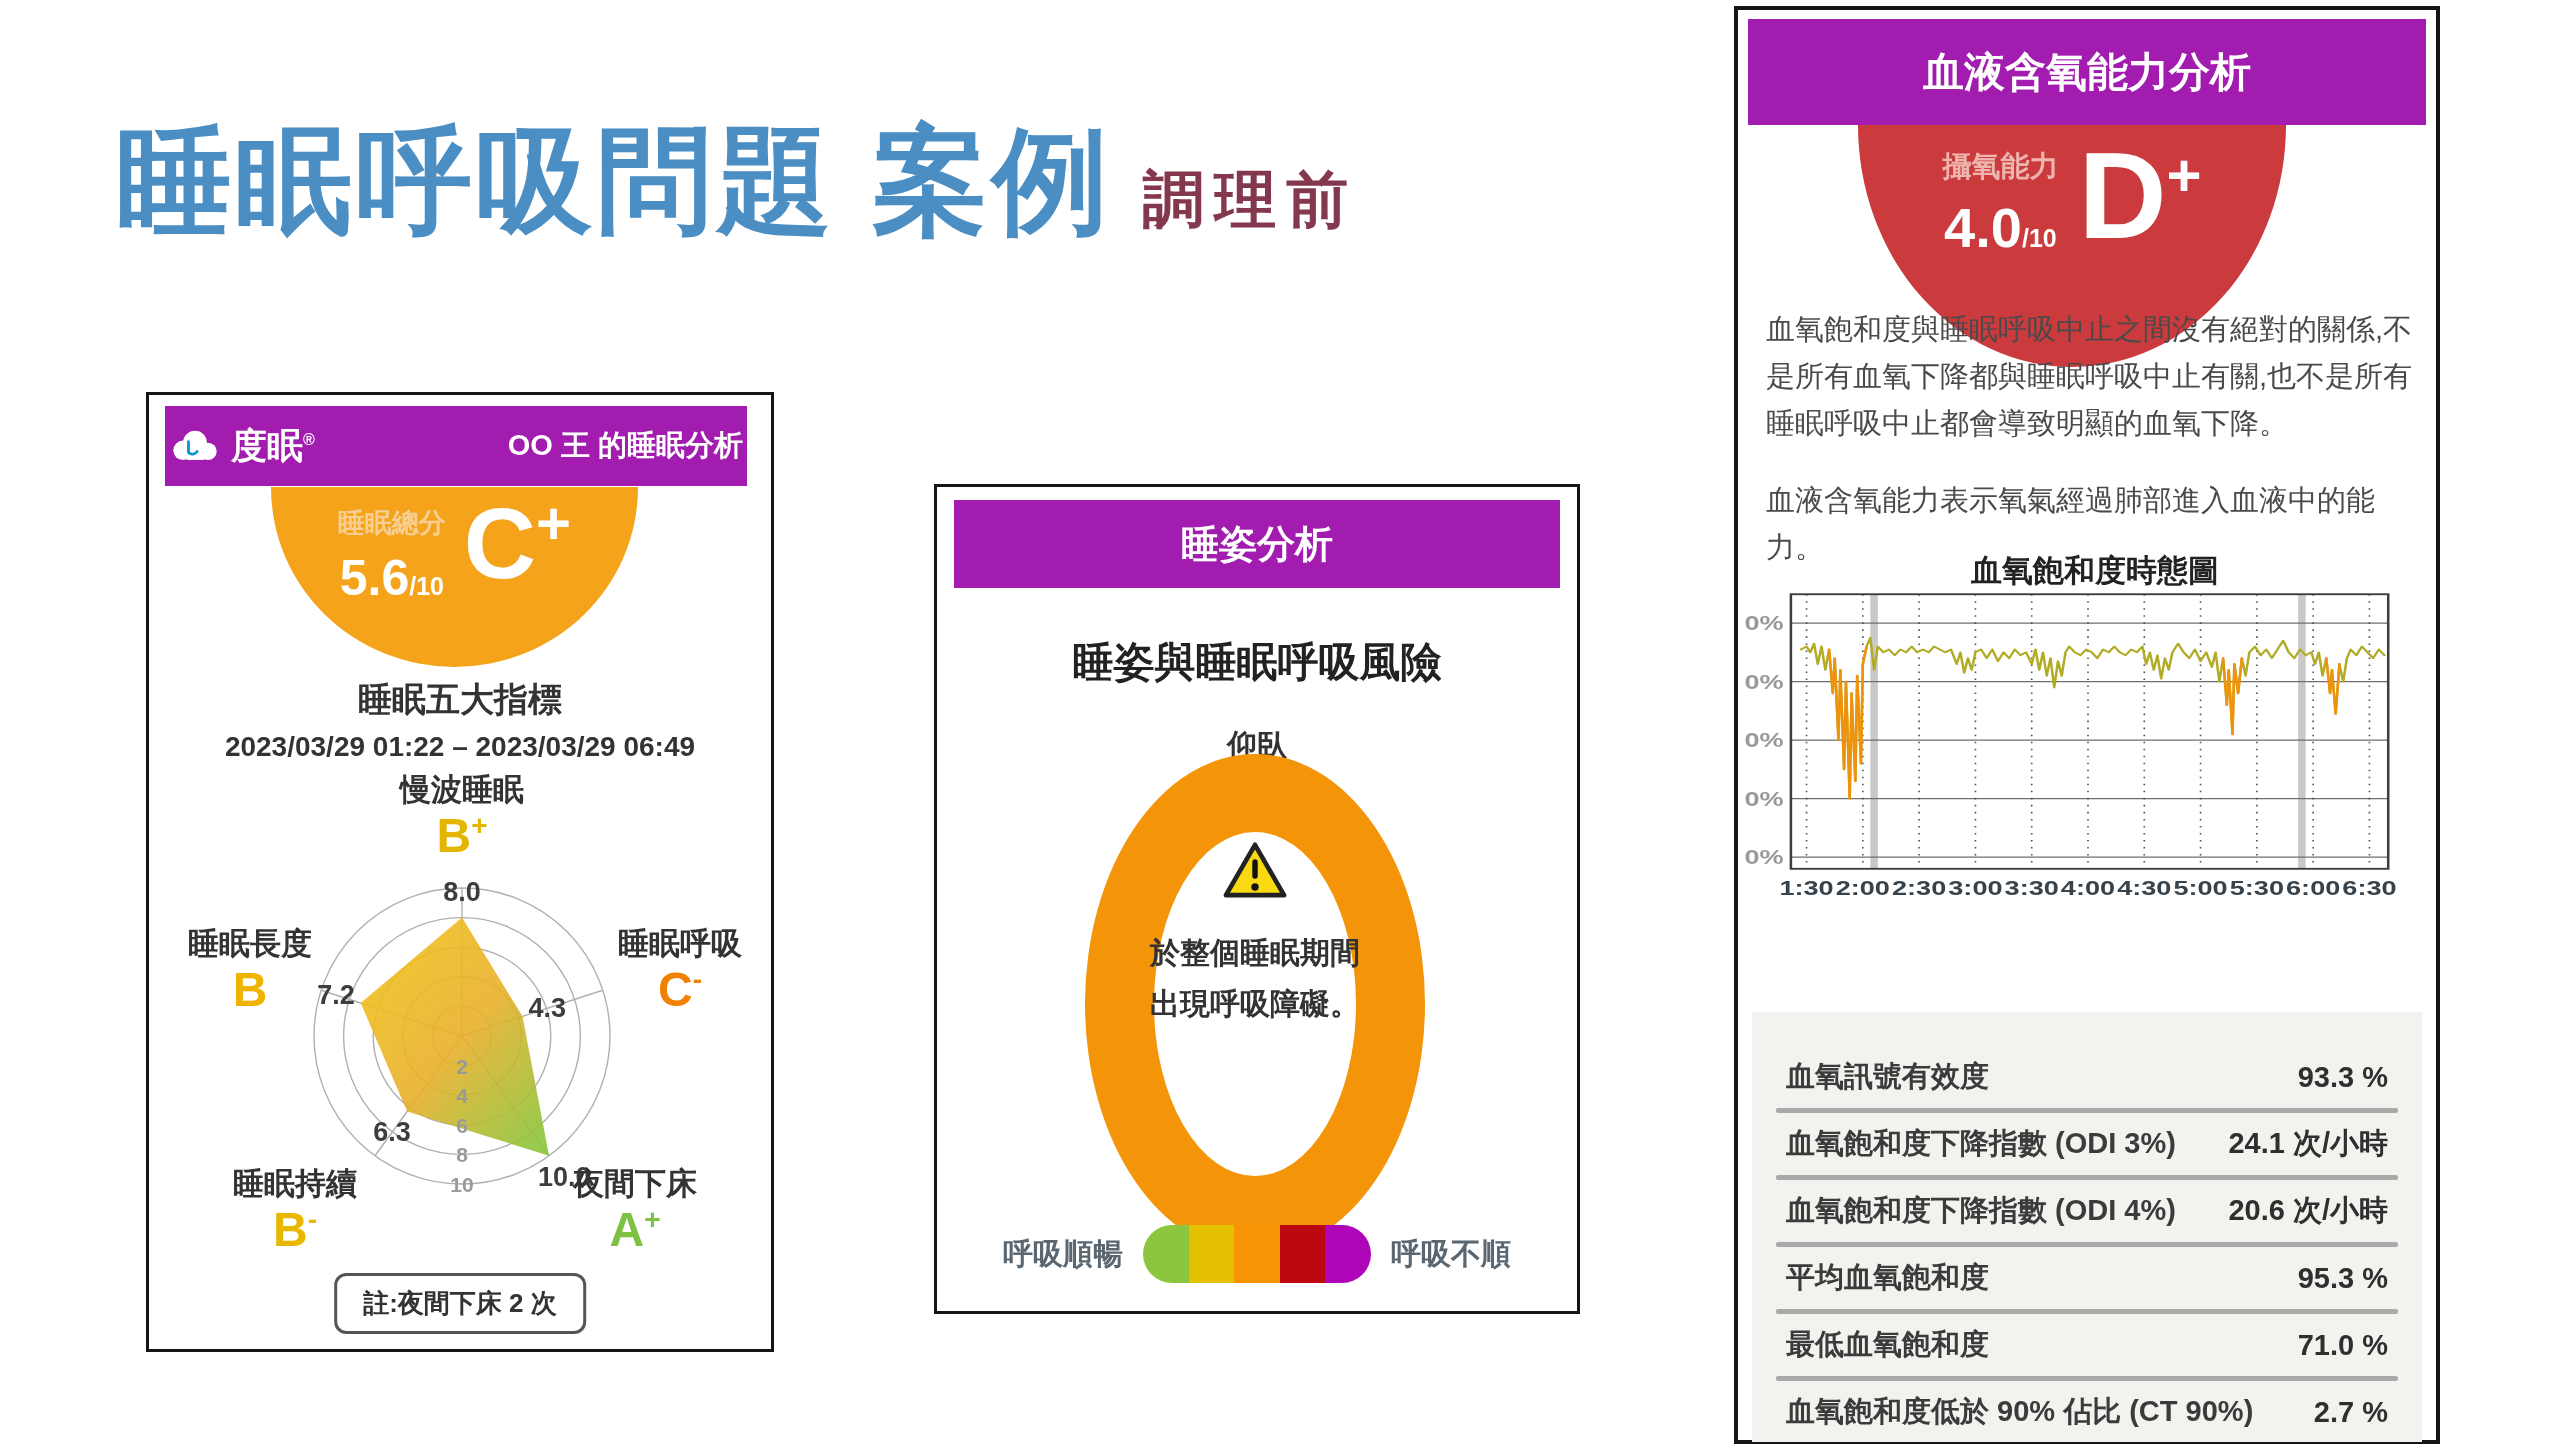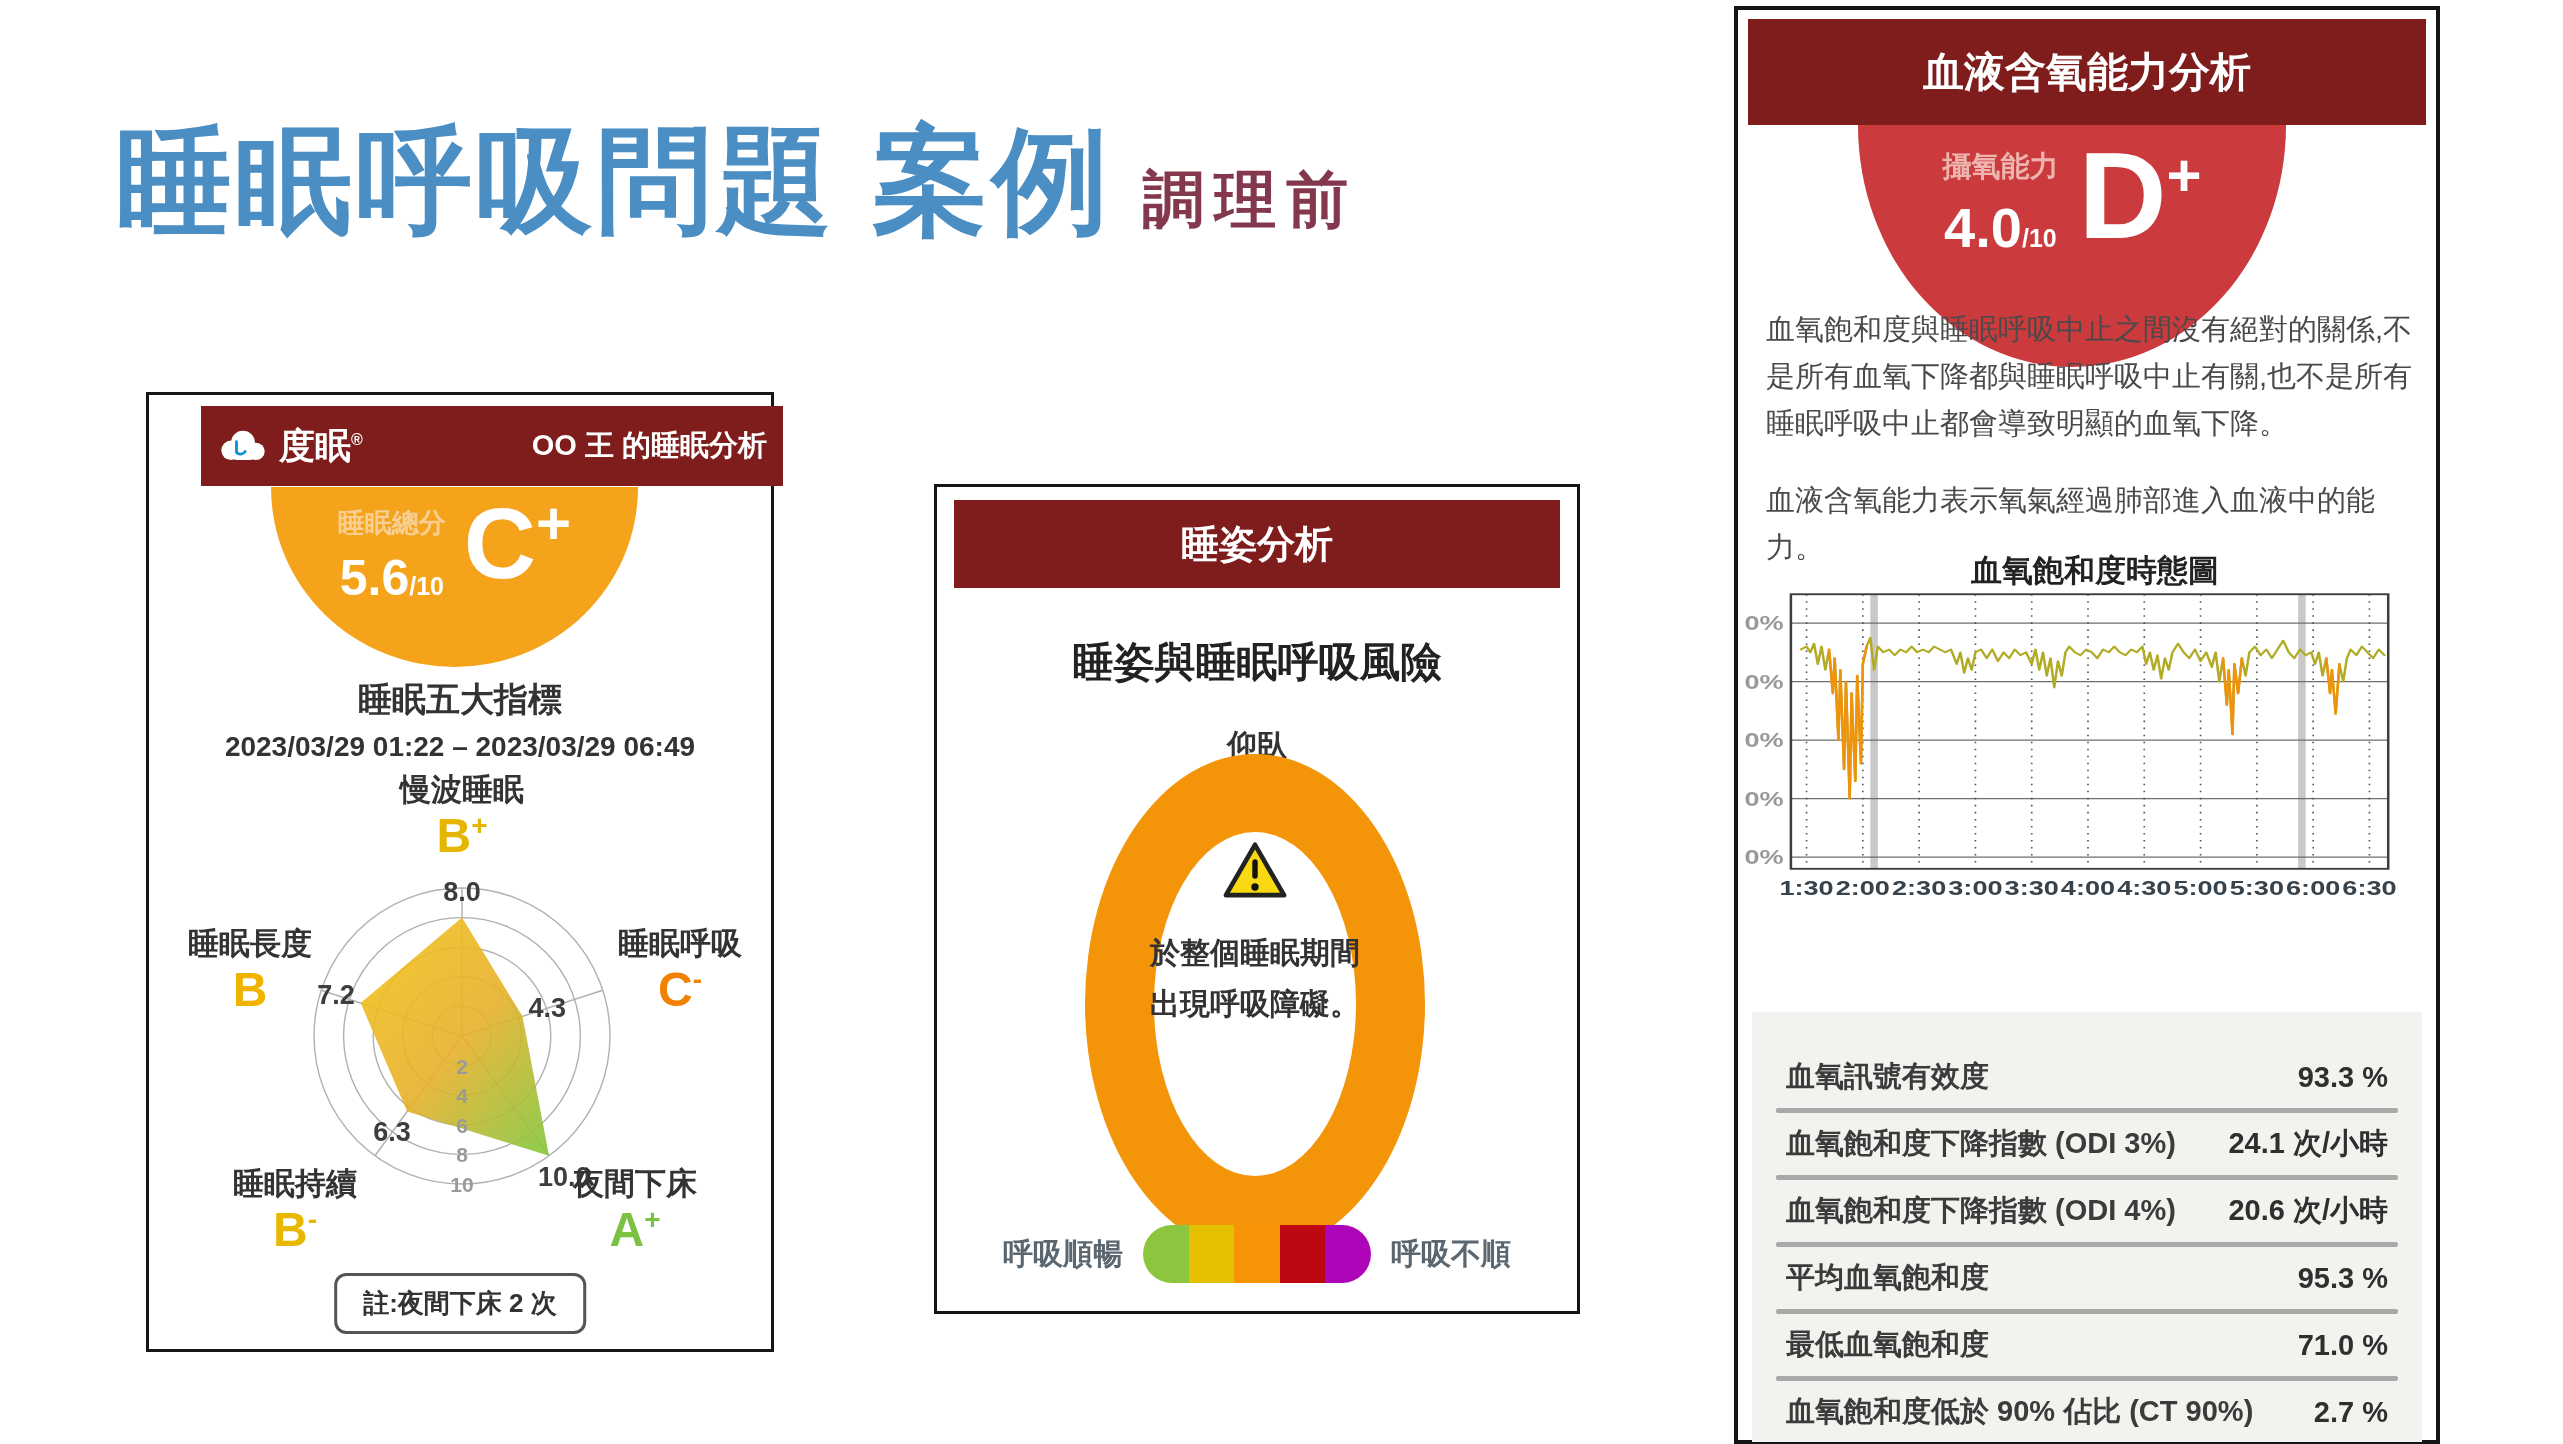--- a/index.html
+++ b/index.html
@@ -6,25 +6,25 @@
   .canvas{position:relative;width:2563px;height:1444px;background:#fff;overflow:hidden;
           font-family:"Liberation Sans","DejaVu Sans",sans-serif;}
 
   
   .slide-title{position:absolute;left:96px;top:118px;display:flex;align-items:baseline;gap:30px;margin-left:20px;}
   .slide-title .main{font-size:116px;font-weight:800;color:#4a8ec4;letter-spacing:4px;line-height:1.1;}
   .slide-title .suffix{font-size:62px;font-weight:800;color:#84384e;letter-spacing:10px;}
 
   
   .card{position:absolute;background:#fff;border:3px solid #151515;box-sizing:border-box;}
-  .blue-bar{position:absolute;background:#7f1d1d;color:#fff;display:flex;align-items:center;}
+  .blue-bar{position:absolute;background:#a21caf;color:#fff;display:flex;align-items:center;}
 
   
   .sleep-card{left:146px;top:392px;width:628px;height:960px;}
-  .sleep-header{left:16px;top:11px;width:582px;height:80px;padding:0 16px;box-sizing:border-box;justify-content:space-between;margin-left:36px;}
+  .sleep-header{left:16px;top:11px;width:582px;height:80px;padding:0 4px;box-sizing:border-box;justify-content:space-between;}
   .brand-wrap{display:flex;align-items:center;gap:10px;}
   .brand-name{font-size:36px;font-weight:700;}
   .brand-name sup{font-size:16px;}
   .sleep-header .right-text{font-size:29px;font-weight:700;}
   .half-circle{position:absolute;left:122px;top:92px;width:367px;height:180px;background:#f6a31c;
                border-radius:0 0 184px 184px / 0 0 180px 180px;display:flex;align-items:flex-start;justify-content:center;gap:18px;}
   .score-col{text-align:center;margin-top:18px;}
   .score-label{font-size:27px;color:#f8cf92;font-weight:700;}
   .score-value{font-size:50px;color:#fff;font-weight:800;margin-top:8px;}
   .score-value .denom{font-size:25px;font-weight:700;}

